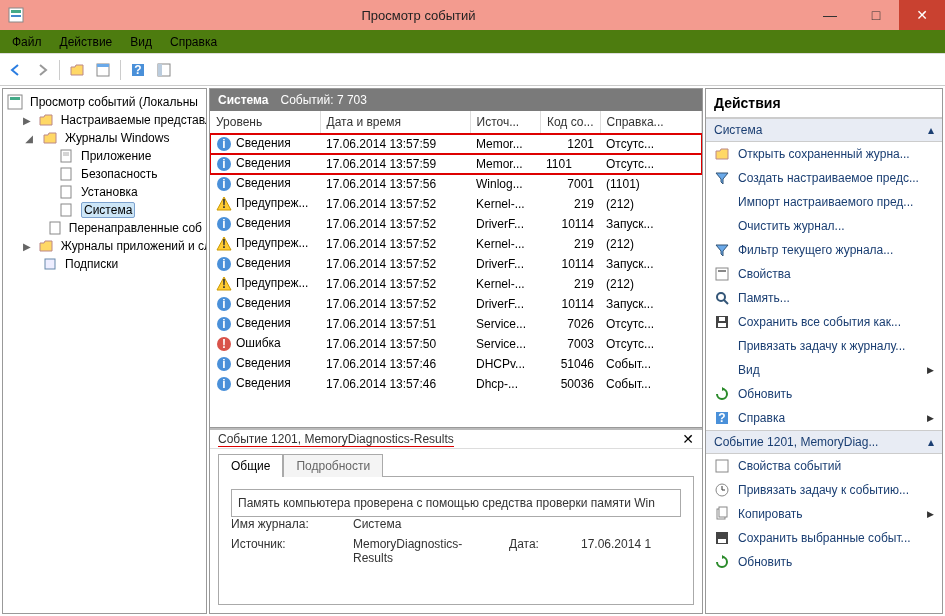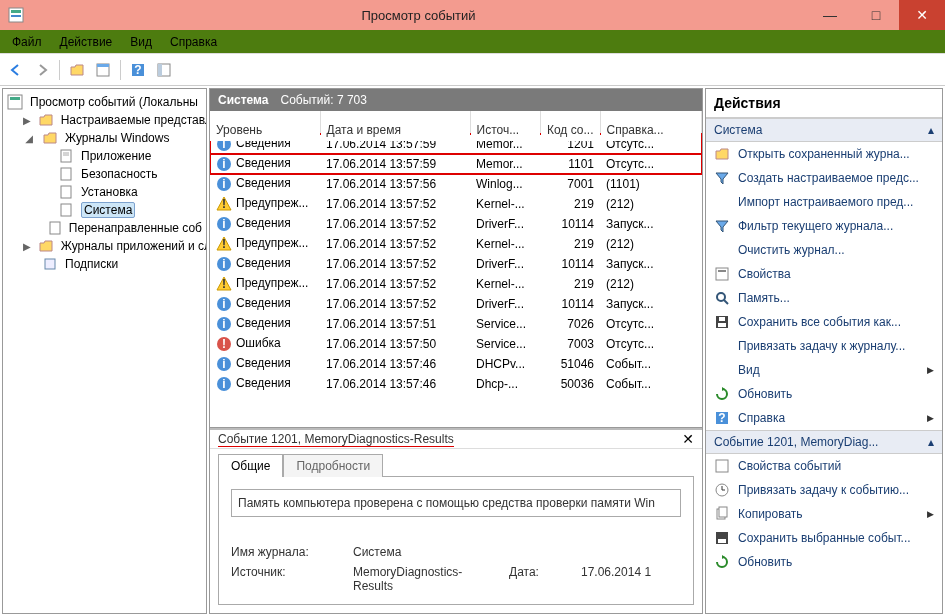--- a/index.html
+++ b/index.html
@@ -23,35 +23,35 @@
 .tree-node .expander { width:12px; text-align:center; color:#666; font-size:10px; }
 .tree-node .ticon { width:16px; height:16px; display:inline-flex; align-items:center; justify-content:center; }
 .tree-children { padding-left:16px; }
 .tree-node.selected .label { background:#cde6f7; border:1px solid #7da2ce; border-radius:2px; padding:0 2px; }
 .highlight-red { border:2px solid #d00; border-radius:12px; padding:0 4px; }
 .main-pane { flex:1; display:flex; flex-direction:column; border:1px solid #999; margin:2px 0; min-width:0; }
 .main-header { background:#7a7a7a; color:#fff; padding:4px 8px; display:flex; align-items:center; gap:12px; font-size:12px; }
 .main-header b { font-weight:600; }
 .event-table-wrap { flex:1; overflow:auto; border-bottom:1px solid #999; min-height:200px; }
 table.events { width:100%; border-collapse:collapse; }
-table.events th { text-align:left; padding:4px 6px; background:#fff; border-right:1px solid #ddd; border-bottom:1px solid #ccc; font-weight:normal; color:#333; position:sticky; top:8px; }
+table.events th { text-align:left; padding:4px 6px; background:#fff; border-right:1px solid #ddd; border-bottom:1px solid #ccc; font-weight:normal; color:#333; position:sticky; top:0; }
 table.events td { padding:2px 6px; white-space:nowrap; overflow:hidden; text-overflow:ellipsis; }
 table.events tr { height:20px; }
 .ev-icon { width:16px; height:16px; display:inline-flex; align-items:center; justify-content:center; vertical-align:middle; margin-right:4px; }
 .row-highlight { outline:2px solid #d00; outline-offset:-1px; }
 .detail-pane { height:185px; display:flex; flex-direction:column; border-top:2px solid #bbb; }
 .detail-header { padding:1px 8px; display:flex; align-items:center; justify-content:space-between; border-bottom:1px solid #ddd; }
 .detail-title { color:#333; }
 .detail-underline { border-bottom:1px solid #d00; display:inline-block; }
 .detail-close { font-size:14px; cursor:default; }
 .tab-row { display:flex; padding:4px 8px 0 8px; gap:0; }
 .tab { border:1px solid #aaa; border-bottom:none; padding:4px 12px; background:#fff; position:relative; top:1px; }
 .tab.inactive { background:#f4f4f4; color:#666; }
 .detail-body { flex:1; border:1px solid #aaa; margin:0 8px 8px 8px; padding:12px; overflow:auto; background:#fff; }
-.detail-msg { border:1px solid #aaa; padding:6px; color:#333; margin-bottom:28px; }
+.detail-msg { border:1px solid #aaa; padding:6px; color:#333; margin-bottom:0; }
 .detail-grid { display:grid; grid-template-columns:110px 1fr 60px 100px; gap:6px 12px; color:#333; }
 .actions-pane { width:238px; border:1px solid #999; margin:2px; display:flex; flex-direction:column; overflow:hidden; }
 .actions-title { background:#fff; padding:6px 8px; font-size:14px; border-bottom:1px solid #ccc; font-weight:600; }
 .actions-scroll { flex:1; overflow:auto; }
 .action-section-hdr { background:#e8ecf4; padding:4px 8px; color:#1a3e72; display:flex; justify-content:space-between; align-items:center; border-top:1px solid #ccc; border-bottom:1px solid #ccc; }
 .action-item { display:flex; align-items:center; gap:8px; padding:4px 8px; color:#1a3e72; cursor:default; white-space:nowrap; overflow:hidden; text-overflow:ellipsis; }
 .action-item .aicon { width:16px; height:16px; flex-shrink:0; display:inline-flex; align-items:center; justify-content:center; }
 .action-item .arrow { margin-left:auto; color:#333; font-size:9px; }
 svg { display:block; }
 </style>
@@ -254,21 +254,21 @@
               </tr>
               <tr class="row-highlight">
                 <td><span class="ev-icon">
                     <svg width="16" height="16">
                       <circle cx="8" cy="8" r="7" fill="#4a90d9"></circle>
                       <text x="8" y="12" text-anchor="middle" fill="#fff" font-size="11" font-weight="bold">i</text>
                     </svg>
                   </span>Сведения</td>
                 <td>17.06.2014 13:57:59</td>
                 <td>Memor...</td>
-                <td style="text-align:right">1101</td>
+                <td style="text-align:left">1101</td>
                 <td>Отсутс...</td>
               </tr>
               <tr>
                 <td><span class="ev-icon">
                     <svg width="16" height="16">
                       <circle cx="8" cy="8" r="7" fill="#4a90d9"></circle>
                       <text x="8" y="12" text-anchor="middle" fill="#fff" font-size="11" font-weight="bold">i</text>
                     </svg>
                   </span>Сведения</td>
                 <td>17.06.2014 13:57:56</td>
@@ -444,30 +444,30 @@
                 <path d="M2 3 L14 3 L9 9 L9 14 L7 12 L7 9 Z" fill="#6aa9e9" stroke="#357"></path>
               </svg>
             </span>
             <span>Создать настраиваемое предс...</span>
           </div>
         <div class="action-item">
             <span class="aicon"></span>
             <span>Импорт настраиваемого пред...</span>
           </div>
         <div class="action-item">
-            <span class="aicon">
-              <svg width="16" height="16">
-                <path d="M2 3 L14 3 L9 9 L9 14 L7 12 L7 9 Z" fill="#6aa9e9" stroke="#357"></path>
-              </svg>
-            </span>
-            <span>Фильтр текущего журнала...</span>
-          </div>
-        <div class="action-item">
             <span class="aicon"></span>
             <span>Очистить журнал...</span>
+          </div>
+        <div class="action-item">
+            <span class="aicon">
+              <svg width="16" height="16">
+                <path d="M2 3 L14 3 L9 9 L9 14 L7 12 L7 9 Z" fill="#6aa9e9" stroke="#357"></path>
+              </svg>
+            </span>
+            <span>Фильтр текущего журнала...</span>
           </div>
         <div class="action-item">
             <span class="aicon">
               <svg width="16" height="16">
                 <rect x="2" y="2" width="12" height="12" fill="#fff" stroke="#888"></rect>
                 <rect x="4" y="4" width="8" height="2" fill="#888"></rect>
               </svg>
             </span>
             <span>Свойства</span>
           </div>

